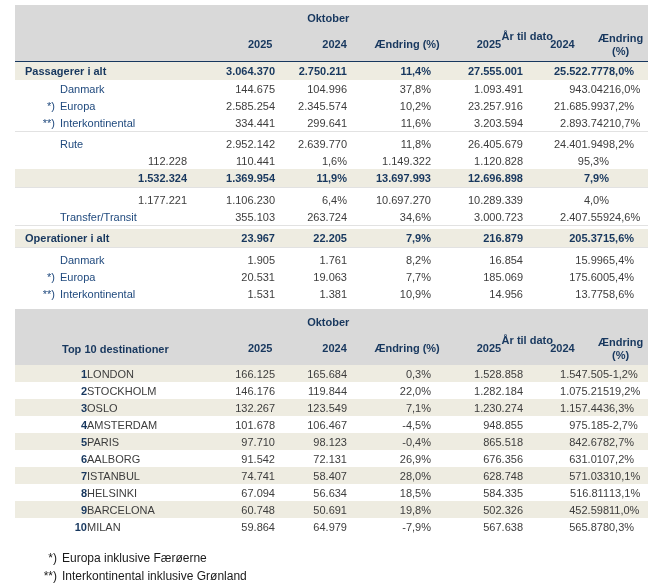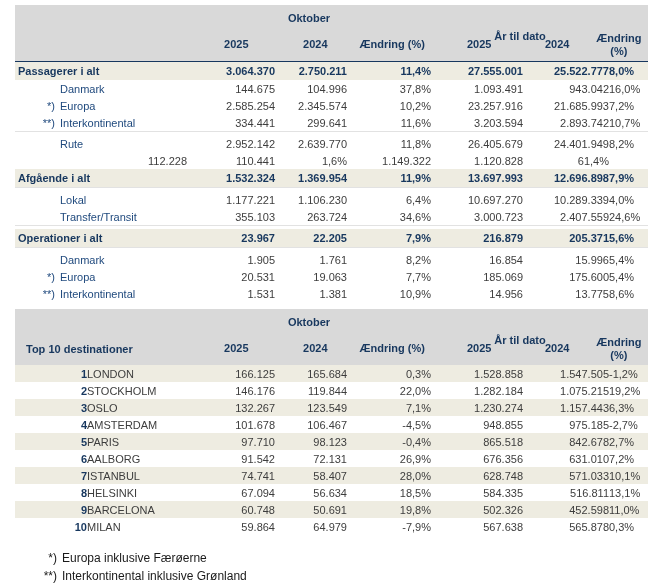--- a/index.html
+++ b/index.html
@@ -5,21 +5,21 @@
   html, body { margin:0; padding:0; background:#ffffff; }
   body {
     width:660px; height:587px; overflow:hidden;
     font-family:"Liberation Sans", sans-serif;
     -webkit-font-smoothing:antialiased;
   }
   .sheet { padding:5px 0 0 15px; }
   .tbl { width:633px; }
 
   
-  .thead { background:#d9d9d9; padding-top:3px; }
+  .thead { background:#d9d9d9; padding-top:3px;padding-left:36px; }
   .thead.underline { border-bottom:1px solid #17375e; }
   .thead-top { display:flex; height:20px; align-items:center; }
   .thead-bottom { display:flex; height:33px; align-items:center; }
   .grp { text-align:center; font-weight:bold; font-size:11px; color:#17375e; }
   .grp-spacer0 { width:172px; }
   .grp-oct { width:244px; }
   .grp-ytd { width:178px;margin-top:36px; }
   .grp-spacer1 { width:39px; }
   .head-label { font-weight:bold; font-size:11px; color:#17375e; padding-left:3px;margin-left:8px; }
   .head-col { text-align:center; font-weight:bold; font-size:11px; color:#17375e; line-height:1.15; }
@@ -39,21 +39,21 @@
   
   .row { display:flex; height:17px; align-items:center; font-size:11px; }
   .row.total { height:18px; background:#eeece1; font-weight:bold; }
   .row.gap { height:3px; border-top:1px solid #e2e2e2; }
   .num { text-align:right; color:#3d3d3d; font-size:11px; }
   .row.total .num { color:#17375e; }
   .label-cell { display:flex; align-items:center; }
   .prefix { width:40px; text-align:right; color:#1f497d; }
   .lbl { margin-left:5px; color:#1f497d; white-space:nowrap; }
   .row.total .prefix { width:0; }
-  .row.total .lbl { margin-left:3px; color:#17375e; }
+  .row.total .lbl { margin-left:10px; color:#17375e; }
 
   
   .t2body .row:nth-child(odd) { background:#eeece1; }
   .rank { width:72px; text-align:right; font-weight:bold; color:#17375e; }
   .city { color:#3d3d3d; white-space:nowrap; }
   .tbl2 { margin-top:7px; }
 
   
   .footnotes { margin-top:14px; }
   .footnote { display:flex; font-size:12px; color:#1a1a1a; line-height:18px; }
@@ -204,29 +204,25 @@
             <div class="cell num">112.228</div>
 
             <div class="cell num">110.441</div>
 
             <div class="cell num">1,6%</div>
 
             <div class="cell num">1.149.322</div>
 
             <div class="cell num">1.120.828</div>
 
-            <div class="cell num">61,4%</div>
+            <div class="cell num">95,3%</div>
 
         </div>
 
         <div class="row total">
-          <div class="cell label-cell">
-            <span class="prefix"></span>
-            <span class="lbl">Afgående i alt</span>
-          </div>
 
             <div class="cell num">1.532.324</div>
 
             <div class="cell num">1.369.954</div>
 
             <div class="cell num">11,9%</div>
 
             <div class="cell num">13.697.993</div>
 
             <div class="cell num">12.696.898</div>
@@ -237,24 +233,20 @@
 
         <div class="row gap">
           <div class="cell label-cell">
             <span class="prefix"></span>
             <span class="lbl"></span>
           </div>
 
         </div>
 
         <div class="row sub">
-          <div class="cell label-cell">
-            <span class="prefix"></span>
-            <span class="lbl">Lokal</span>
-          </div>
 
             <div class="cell num">1.177.221</div>
 
             <div class="cell num">1.106.230</div>
 
             <div class="cell num">6,4%</div>
 
             <div class="cell num">10.697.270</div>
 
             <div class="cell num">10.289.339</div>

